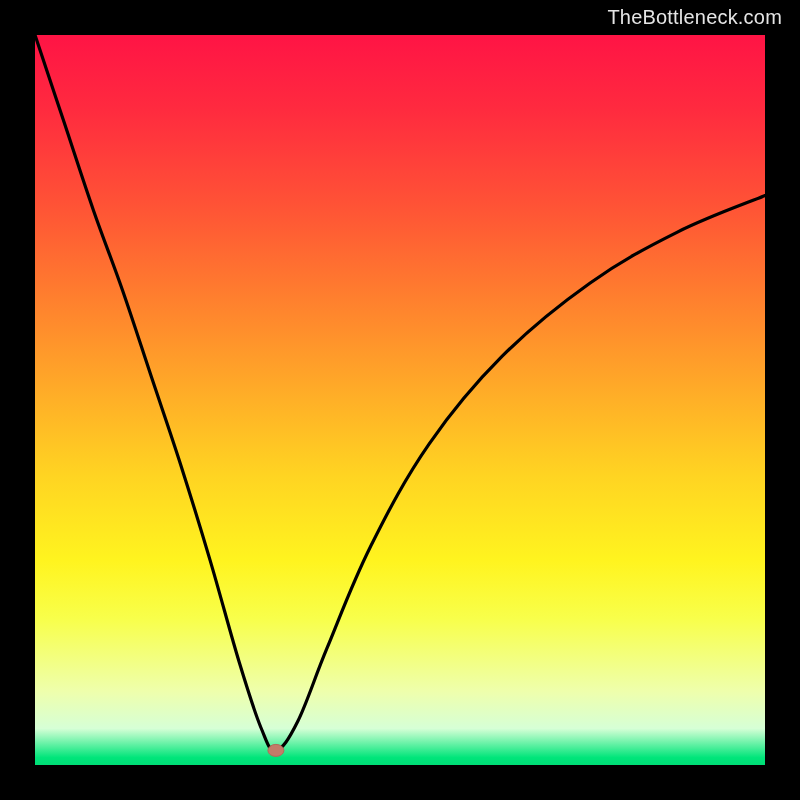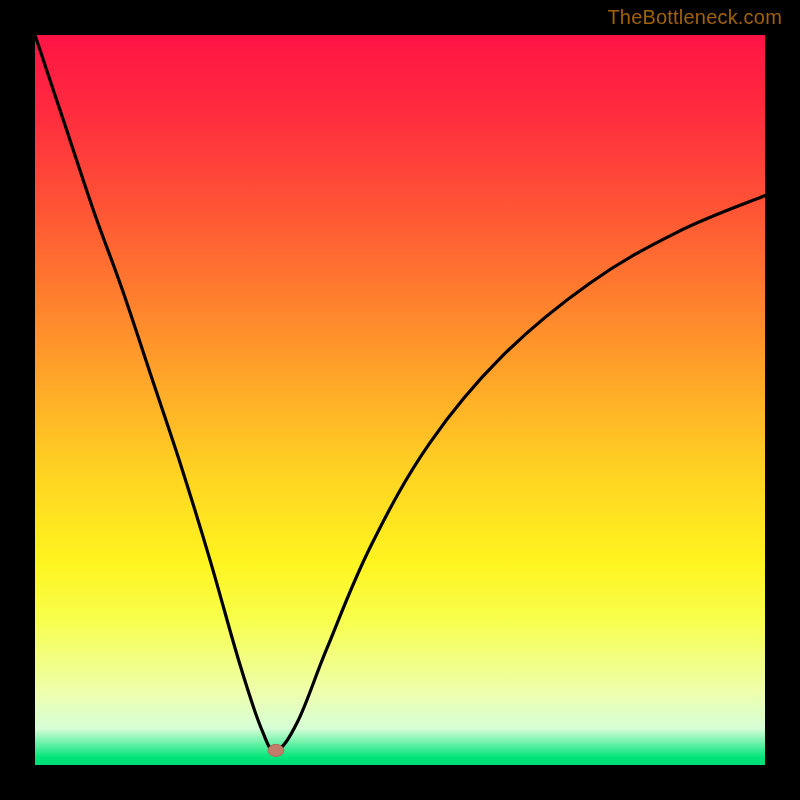--- a/index.html
+++ b/index.html
@@ -59,21 +59,21 @@
   }
   .marker {
     fill: #c37c69;
     stroke: #b36a58;
     stroke-width: 1;
   }
   .watermark {
     position: absolute;
     top: 6px;
     right: 18px;
-    color: #a16207;
+    color: #e5e5e5;
     font-size: 20px;
     letter-spacing: 0.2px;
     user-select: none;
     margin-left: 36px;
   }
 </style>
 </head>
 <body>
 
 <div class="frame">

